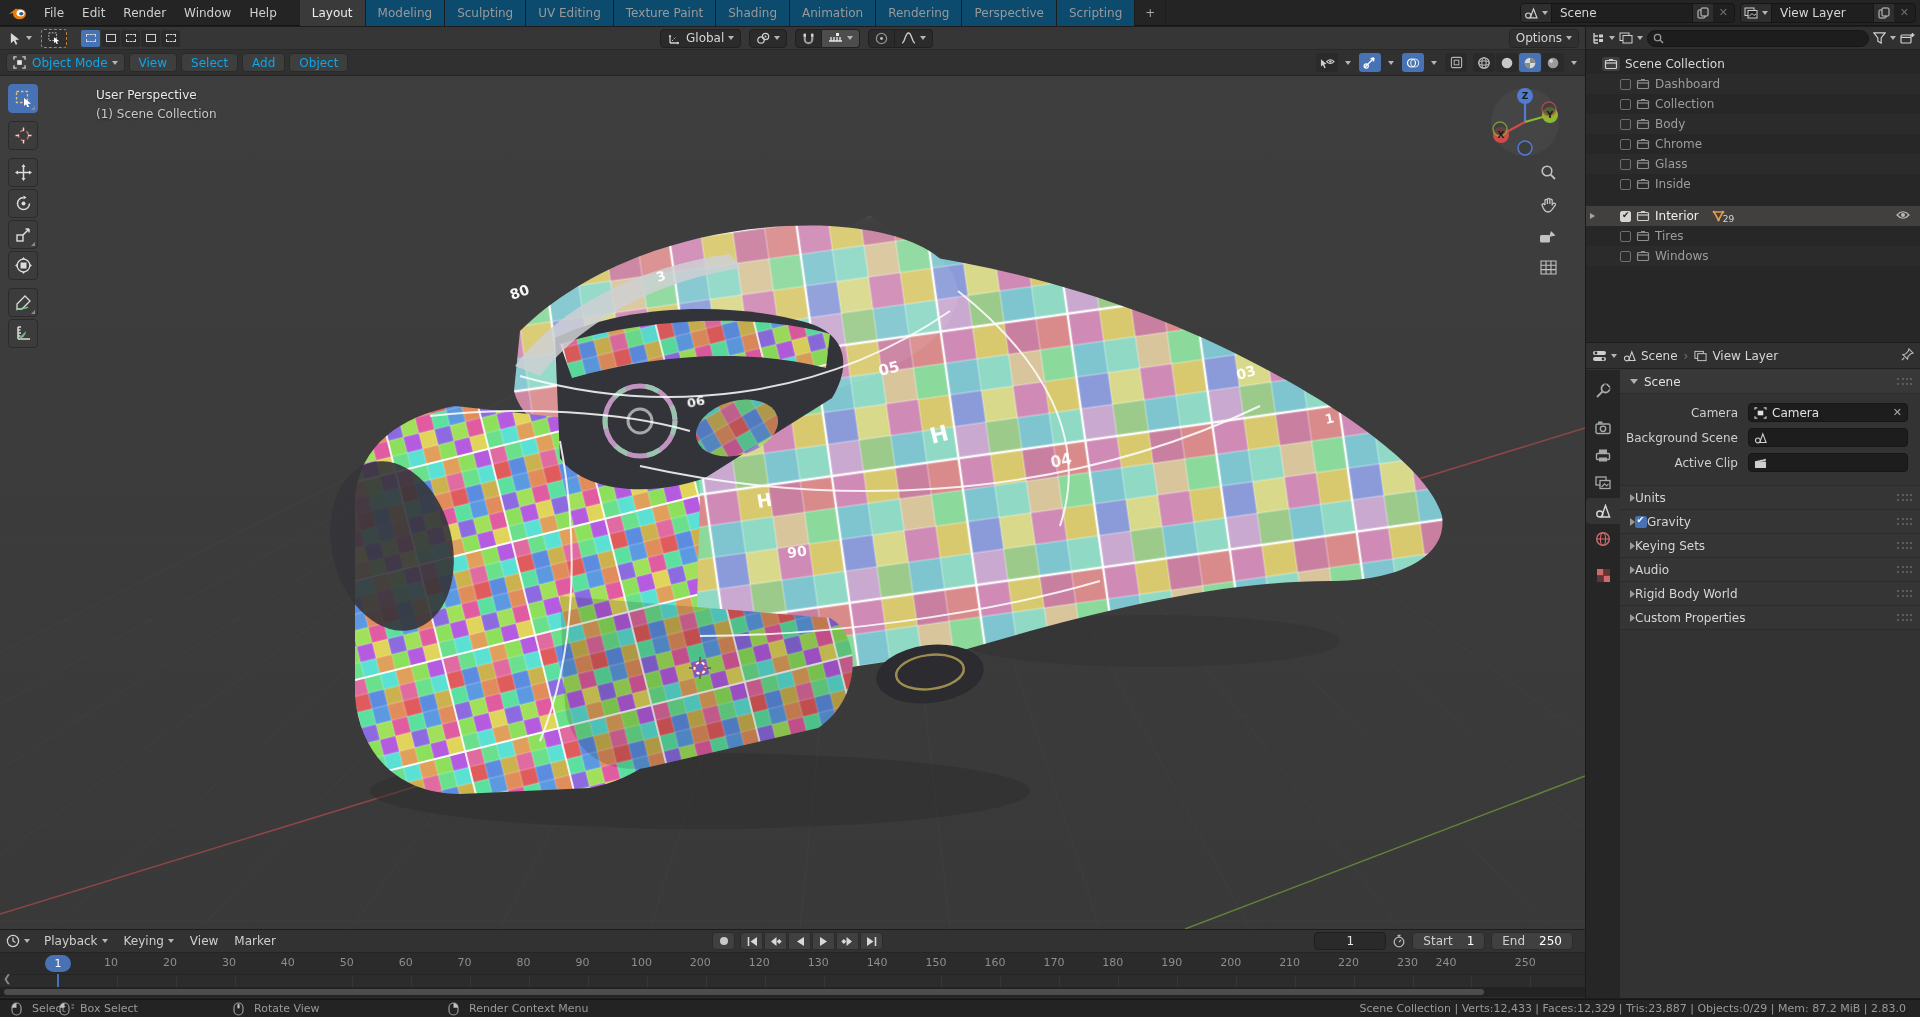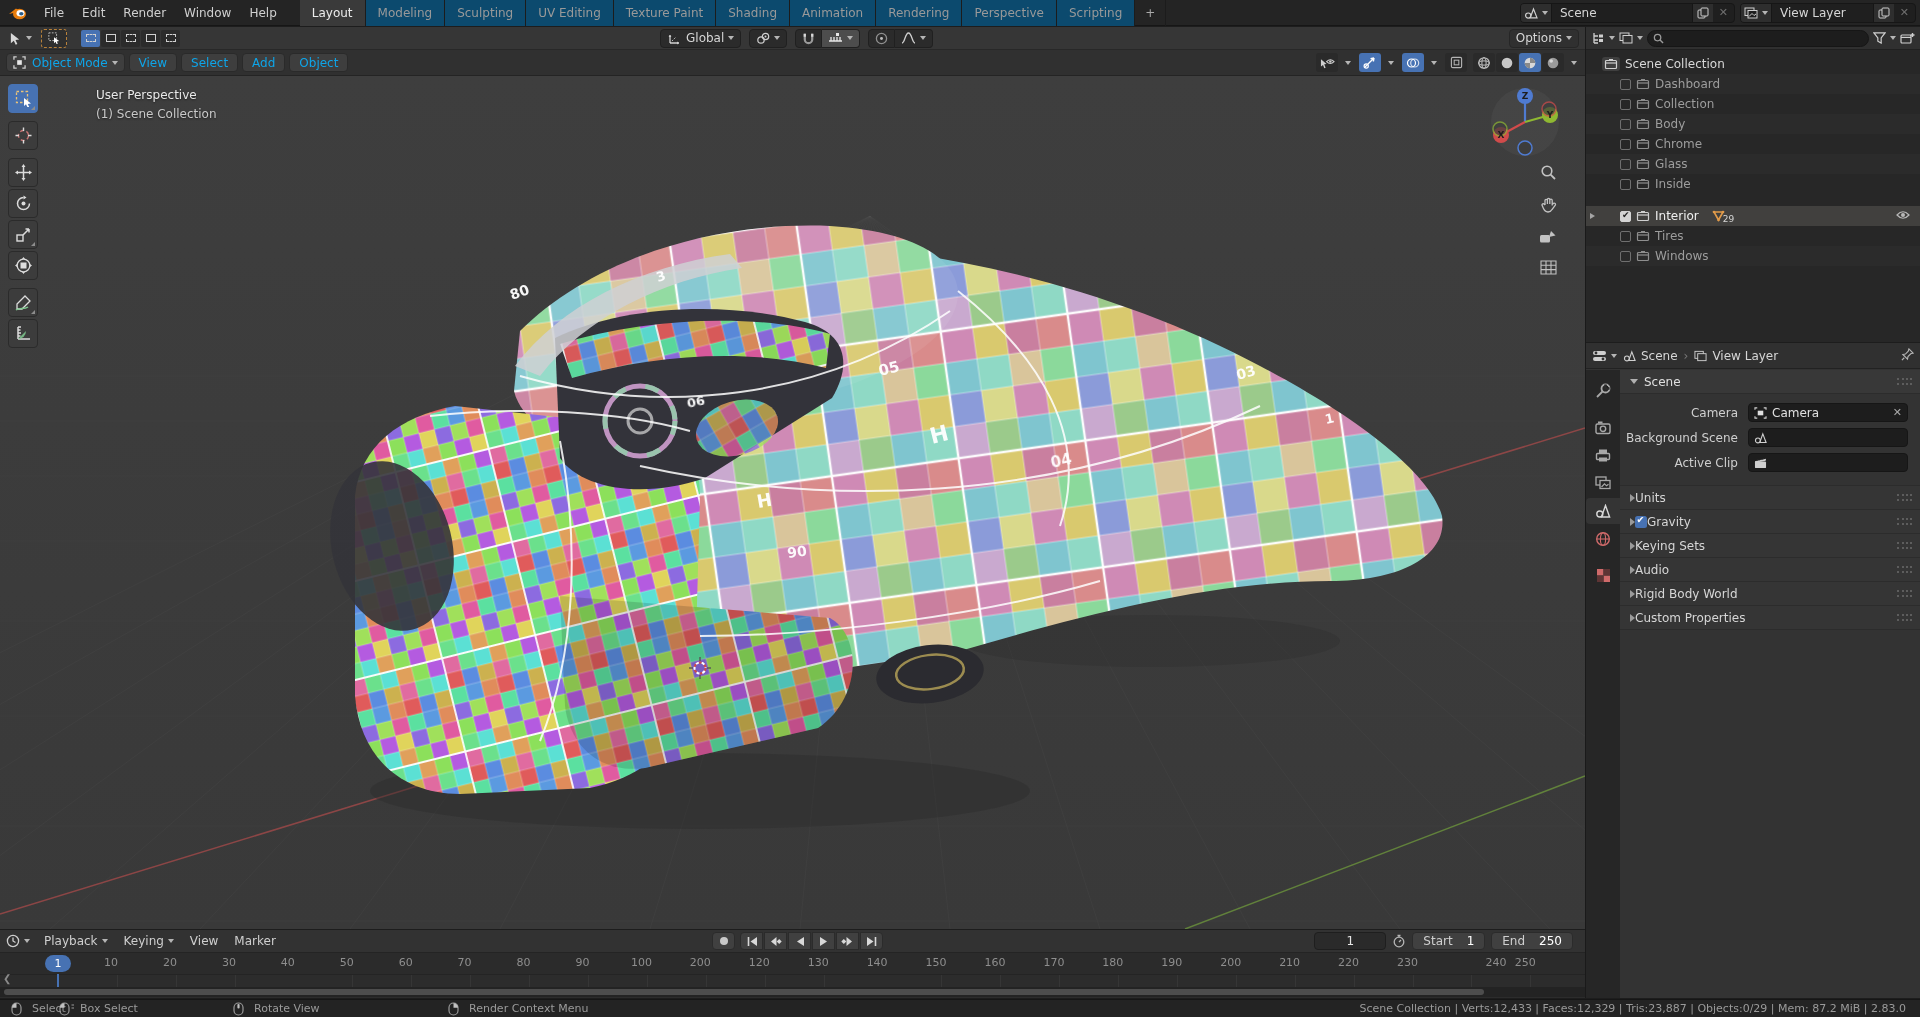--- a/index.html
+++ b/index.html
@@ -1090,21 +1090,21 @@
         <span class="tick" style="left: 877.127px;">140</span>
         <span class="tick" style="left: 936.057px;">150</span>
         <span class="tick" style="left: 994.987px;">160</span>
         <span class="tick" style="left: 1053.92px;">170</span>
         <span class="tick" style="left: 1112.85px;">180</span>
         <span class="tick" style="left: 1171.78px;">190</span>
         <span class="tick" style="left: 1230.71px;">200</span>
         <span class="tick" style="left: 1289.64px;">210</span>
         <span class="tick" style="left: 1348.57px;">220</span>
         <span class="tick" style="left: 1407.5px;">230</span>
-        <span class="tick" style="left: 1496px;">240</span>
+        <span class="tick" style="left: 1446px;">240</span>
         <span class="tick" style="left: 1525.36px;">250</span>
       </div>
     <div id="tl-content">
       <span id="playhead-line"></span>
     </div>
     <div id="tl-scroll">
       <span id="tl-thumb"></span>
     </div>
     <span id="tl-collapse">❮</span>
   </div>

